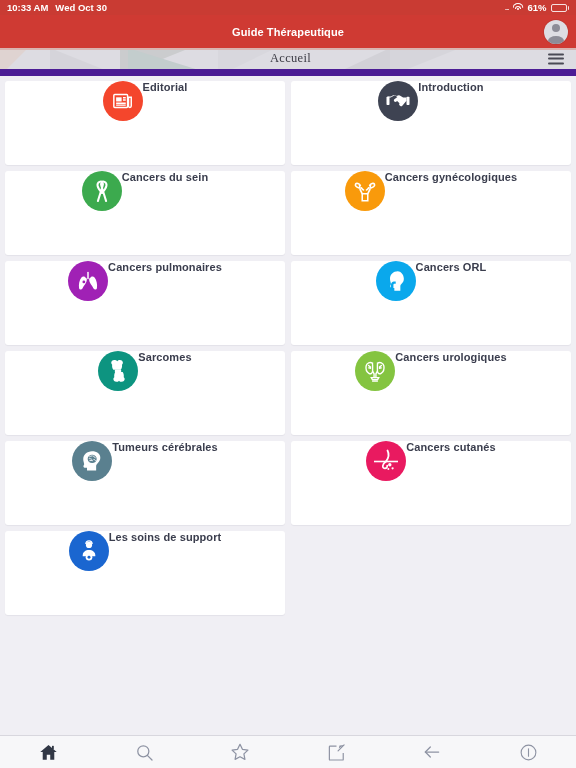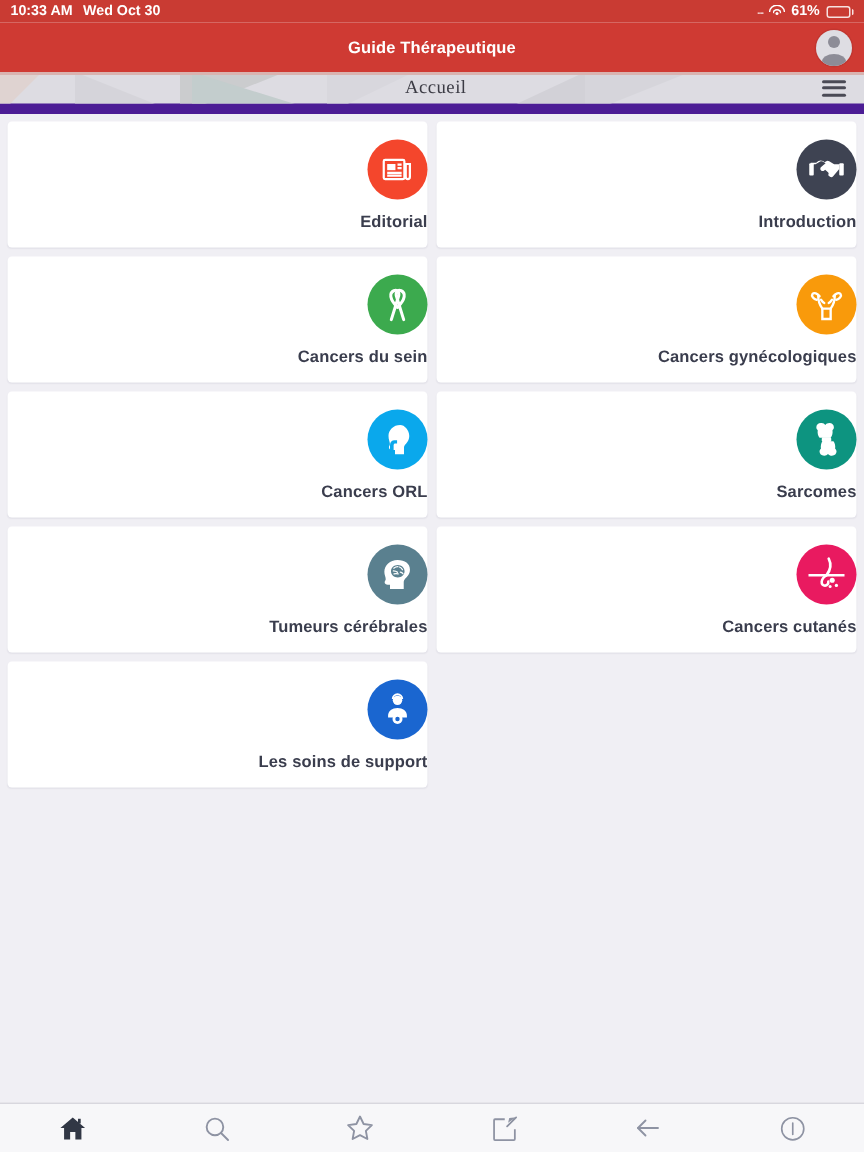--- a/index.html
+++ b/index.html
@@ -92,21 +92,21 @@
   .hamburger span:nth-child(3) { width: 100%; }
 
   
   .content { flex: 1 1 auto; overflow: hidden; padding: 5px 5px 0 5px; }
   .grid {
     display: grid; grid-template-columns: 1fr 1fr;
     gap: 6px 6px;
   }
   .card {
     background: #fff; border-radius: 3px; height: 84px;
-    display: flex; flex-direction: column; align-items: flex-end; justify-content: center;
+    display: flex; flex-direction: row; align-items: flex-start; justify-content: center;
     box-shadow: 0 1px 1px rgba(30,30,60,.06);
     cursor: pointer;
   }
   .card-icon {
     width: 40px; height: 40px; border-radius: 50%;
     display: flex; align-items: center; justify-content: center;
     margin-bottom: 9px;
   }
   .card-icon svg { display: block; }
   .card-label {
@@ -219,20 +219,31 @@
             <path d="M18 7c1.5-2 4-3 5.2-1.5C24.2 7 22.2 9 20 9.6"></path>
             <path d="M7 6.5c0 5 1.5 7.5 3 9.5v7.5h6V16c1.5-2 3-4.5 3-9.5"></path>
             <path d="M10 16h6"></path>
             <path d="M9 9.5c.8 1.3 1.6 2 2.4 2.4M17 9.5c-.8 1.3-1.6 2-2.4 2.4"></path>
           </svg>
         </div>
         <div class="card-label">Cancers gynécologiques</div>
       </div>
 
 
+      <div class="card">
+        <div class="card-icon" style="background: rgb(160, 33, 181);">
+          <svg width="24" height="24" viewBox="0 0 26 26" fill="#fff">
+            <rect x="12.2" y="3" width="1.6" height="8" rx=".8"></rect>
+            <path d="M11.8 10.5c0 5-3 6.5-4.8 10.5-.8 1.8-3.4 1.6-3.7-.5-.5-3.8.2-8 2.6-11.2 1.3-1.7 3.6-1.3 4.6.2.9 1.3 1.3.3 1.3 1z"></path>
+            <path d="M14.2 10.5c0 5 3 6.5 4.8 10.5.8 1.8 3.4 1.6 3.7-.5.5-3.8-.2-8-2.6-11.2-1.3-1.7-3.6-1.3-4.6.2-.9 1.3-1.3.3-1.3 1z"></path>
+            <circle cx="8.5" cy="14" r="1.5" fill="#a021b5"></circle>
+          </svg>
+        </div>
+        <div class="card-label">Cancers pulmonaires</div>
+      </div>
 
       <div class="card">
         <div class="card-icon" style="background: rgb(10, 168, 236);">
           <svg width="24" height="24" viewBox="0 0 26 26" fill="#fff">
             <path d="M15 2.5c-5 0-8.5 3.6-8.5 8 0 2.6 1 4.2 1 5.8 0 1-.7 1.4-.7 2.3 0 1.2 1 2 2.4 2h2v3h6.5v-4.8c0-1.2.6-2 1.6-3 1.4-1.4 2.2-3.2 2.2-5.3 0-4.4-3.5-8-6.5-8z"></path>
             <path d="M10.8 13.5c-1.8 0-3.2 1.5-3.2 3.4v4.7h2.6v-4.5c0-.7.5-1.2 1.2-1.2h1.3v-2.4z" fill="#0aa8ec"></path>
           </svg>
         </div>
         <div class="card-label">Cancers ORL</div>
       </div>
@@ -241,20 +252,33 @@
         <div class="card-icon" style="background: rgb(13, 148, 128);">
           <svg width="22" height="26" viewBox="0 0 22 28" fill="#fff">
             <path d="M7 2.2c-2 0-3.3 1.4-3.3 3 0 .9.4 1.6 1 2.1-.3 2.4.2 4 1.3 5.4h8c1.1-1.4 1.6-3 1.3-5.4.6-.5 1-1.2 1-2.1 0-1.6-1.3-3-3.3-3-1.2 0-2.2.5-2.8 1.3A3.4 3.4 0 0 0 7 2.2z"></path>
             <path d="M6 15.2h10c1 1.4 1.5 3.1 1.2 5.4.6.5 1 1.2 1 2.1 0 1.6-1.3 3-3.3 3-1.2 0-2.2-.5-2.8-1.3a3.4 3.4 0 0 1-2.8 1.3c-2 0-3.3-1.4-3.3-3 0-.9.4-1.6 1-2.1-.3-2.3.2-4 1-5.4z"></path>
             <rect x="7.6" y="12.4" width="6.8" height="3.4" rx="1"></rect>
           </svg>
         </div>
         <div class="card-label">Sarcomes</div>
       </div>
 
+      <div class="card">
+        <div class="card-icon" style="background: rgb(132, 196, 64);">
+          <svg width="24" height="24" viewBox="0 0 26 26" fill="none" stroke="#fff" stroke-width="1.5" stroke-linecap="round">
+            <path d="M10.3 4.5c-2.6-1.6-6.3-.4-6.9 3-.6 3.4.6 6.6 3 8 2 1.2 4-.3 4-2.6V6.8c0-1-.3-1.8-.1-2.3z"></path>
+            <path d="M15.7 4.5c2.6-1.6 6.3-.4 6.9 3 .6 3.4-.6 6.6-3 8-2 1.2-4-.3-4-2.6V6.8c0-1 .3-1.8.1-2.3z"></path>
+            <path d="M10.5 13.5l1.5 2.5v4M15.5 13.5L14 16v4"></path>
+            <path d="M9 20.2h8l-1.3 2.3H10.3z"></path>
+            <path d="M10.5 24h5"></path>
+            <path d="M6 7l2.2 1.8M6.2 9.6l2 .4M20 7l-2.2 1.8M19.8 9.6l-2 .4"></path>
+          </svg>
+        </div>
+        <div class="card-label">Cancers urologiques</div>
+      </div>
 
       <div class="card">
         <div class="card-icon" style="background: rgb(90, 128, 143);">
           <svg width="24" height="24" viewBox="0 0 26 26" fill="#fff">
             <path d="M13 2.5C7.6 2.5 3.5 6.4 3.5 11c0 2.3 1 3.8 1 5.4 0 .9-.8 1.3-.8 2.2 0 1.1 1 1.8 2.2 1.8h1.7v3h9.9v-5c0-1.3.8-2.2 1.9-3.3 1.6-1.6 2.6-3.3 2.6-5.6 0-4.4-3.6-7-9-7z"></path>
             <path d="M13.2 6.2c-2.7 0-4.9 2-4.9 4.5s2.2 4.5 4.9 4.5c2.7 0 4.9-2 4.9-4.5s-2.2-4.5-4.9-4.5z" fill="#5a808f"></path>
             <path d="M10.3 8.4c.8-.6 2-1 3-1M10 10.4c1 0 2.2.3 3 1M10.5 12.6c.9-.3 2-.3 3 0M14.4 7.6c1 .4 1.8 1.1 2.2 2M15 11.3c.9.1 1.5.5 1.9 1.1" stroke="#fff" stroke-width=".9" fill="none" stroke-linecap="round"></path>
           </svg>
         </div>
         <div class="card-label">Tumeurs cérébrales</div>

